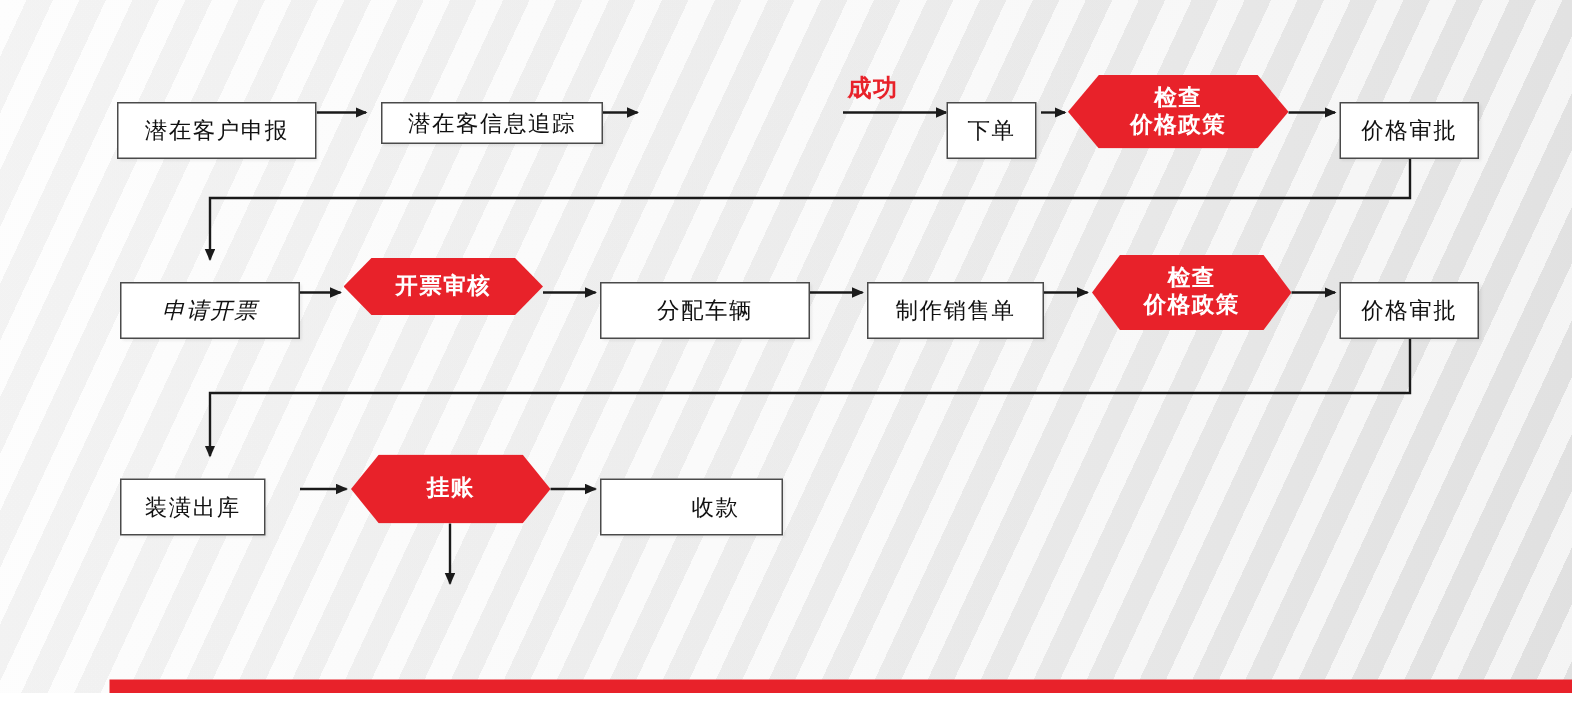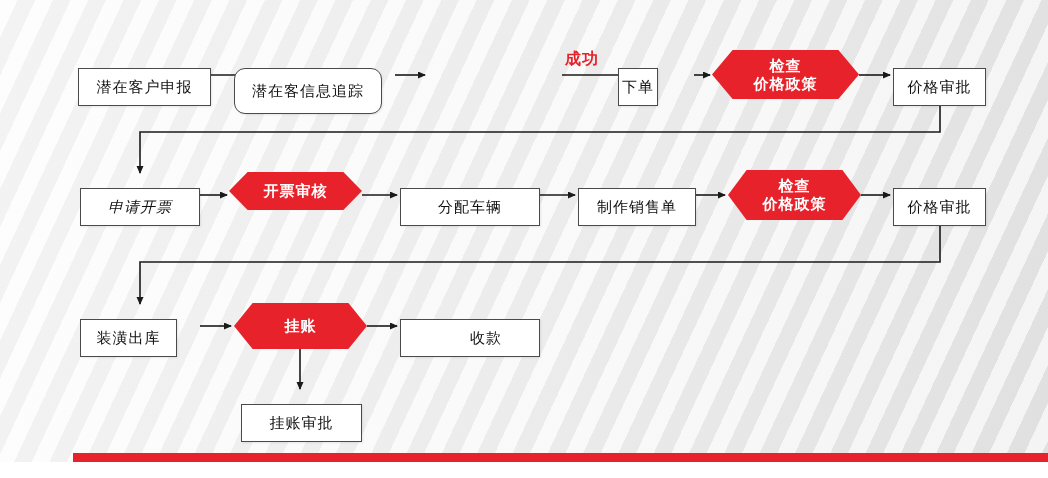--- a/index.html
+++ b/index.html
@@ -112,25 +112,25 @@
 
     <line x1="200" y1="326" x2="231" y2="326" stroke="#1a1a1a" stroke-width="1.6" marker-end="url(#ah)"></line>
     <line x1="367" y1="326" x2="397" y2="326" stroke="#1a1a1a" stroke-width="1.6" marker-end="url(#ah)"></line>
 
     <line x1="300" y1="349" x2="300" y2="389" stroke="#1a1a1a" stroke-width="1.6" marker-end="url(#ah)"></line>
   </svg>
 
   <div class="node-box" style="left:78px; top:56px; width:133px; height:38px;">
     <span>潜在客户申报</span>
   </div>
-  <div class="node-box" style="left:234px; top:56px; width:148px; height:46px;border-radius:11px;">
+  <div class="node-box" style="left:254px; top:56px; width:148px; height:28px;">
     <span>潜在客信息追踪</span>
   </div>
   <span class="edge-label" style="left:565px; top:49px;">成功</span>
-  <div class="node-box" style="left:618px; top:56px; width:40px; height:38px;">
+  <div class="node-box" style="left:631px; top:56px; width:60px; height:38px;">
     <span>下单</span>
   </div>
   <div class="node-hex" style="left:712px; top:50px; width:147px; height:49px;">
     <span class="hex-label">检查
 价格政策</span>
   </div>
   <div class="node-box" style="left:893px; top:56px; width:93px; height:38px;">
     <span>价格审批</span>
   </div>
 
@@ -153,24 +153,21 @@
   <div class="node-box" style="left:893px; top:176px; width:93px; height:38px;">
     <span>价格审批</span>
   </div>
 
   <div class="node-box" style="left:80px; top:307px; width:97px; height:38px;">
     <span>装潢出库</span>
   </div>
   <div class="node-hex" style="left:234px; top:303px; width:133px; height:46px;">
     <span class="hex-label">挂账</span>
   </div>
-  <div class="node-box" style="left:400px; top:307px; width:140px; height:38px;padding-left:32px;">
+  <div class="node-box" style="left:400px; top:307px; width:122px; height:38px;padding-left:32px;">
     <span>收款</span>
   </div>
 
-  <div class="node-box" style="left:241px; top:392px; width:121px; height:38px;">
-    <span>挂账审批</span>
-  </div>
 
   <div class="footer-white"></div>
   <div class="footer-bar"></div>
 
 </div>
 
 </body></html>

